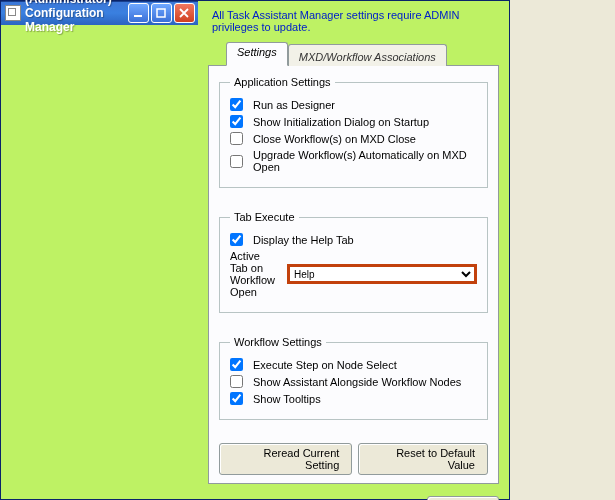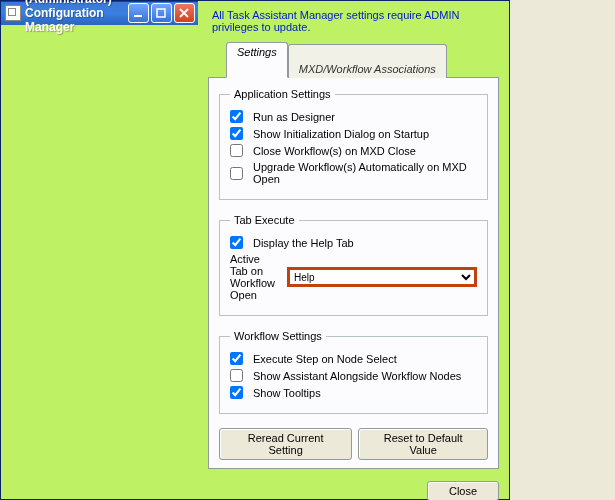--- a/index.html
+++ b/index.html
@@ -90,32 +90,32 @@
     cursor: default;
   }
   .tab.active {
     background: #fcfcfe;
     z-index: 2;
     border-bottom: 1px solid #fcfcfe;
   }
   .tab:not(.active) {
     background: #f2f1e8;
     margin-top: 2px;
-    padding-top: 18px;
+    padding-top: 6px;
     color: #333;
     text-align: right;
   }
   .tab-panel {
     border: 1px solid #919b9c;
     background: #fcfcfe;
     flex: 1;
     padding: 10px 10px 8px 10px;
     display: flex;
     flex-direction: column;
-    gap: 14px;
+    gap: 23px;
   }
   fieldset.group {
     border: 1px solid #b8c4c4;
     padding: 6px 10px 10px 10px;
     margin: 0;
     background: #fcfcfe;
   }
   fieldset.group legend {
     padding: 0 4px;
     color: #000;
@@ -156,20 +156,21 @@
   button.btn {
     font-family: Tahoma, Arial, sans-serif;
     font-size: 11px;
     padding: 3px 12px;
     background: #ece9d8;
     border: 1px solid #919b9c;
     border-radius: 3px;
     min-width: 90px;
     cursor: default;
     box-shadow: inset 1px 1px 0 #fff;
+    text-align: right;
   }
   .footer {
     display: flex;
     justify-content: flex-end;
     padding-top: 12px;
   }
   .footer button.btn { min-width: 72px; }
 </style>
 </head>
 <body>

